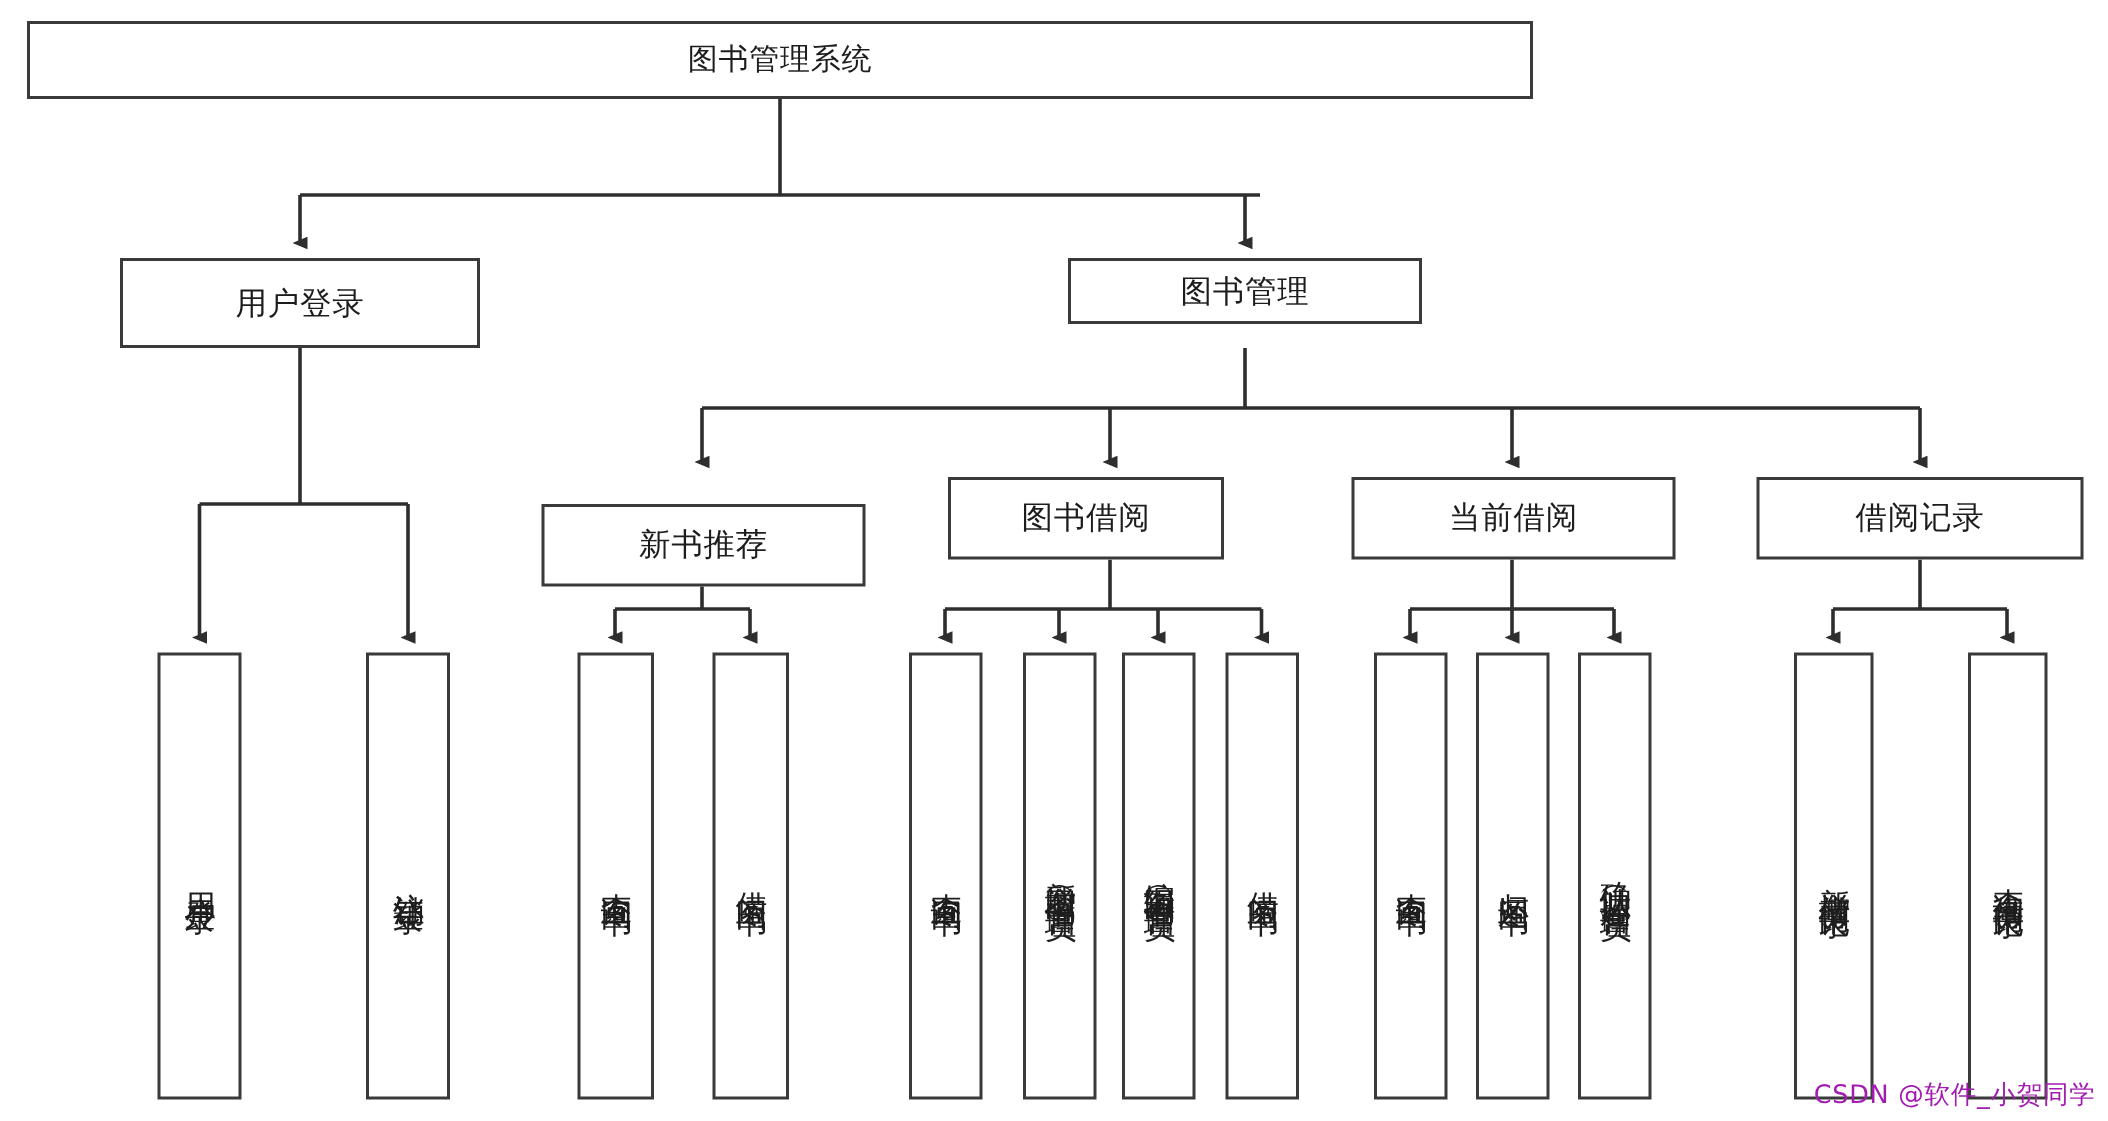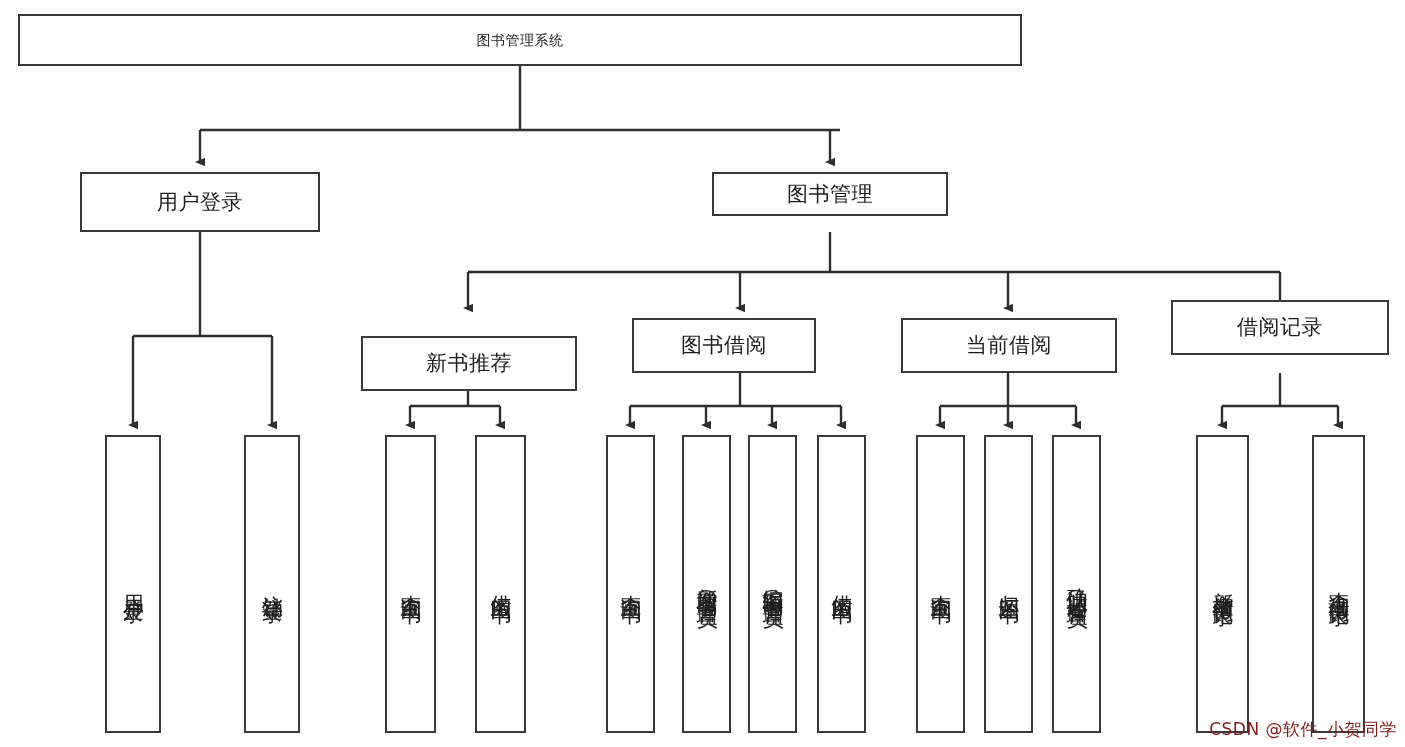--- a/index.html
+++ b/index.html
@@ -38,40 +38,40 @@
   .node .label {
     text-align: center;
     line-height: 1.18;
     white-space: pre;
   }
   .node.horiz .label {
     font-size: 21px;
     letter-spacing: 0.5px;
   }
   .node.root .label {
-    font-size: 14px;
+    font-size: 20px;
     letter-spacing: 0.5px;
   }
   .node.vert {
     align-items: center;
     justify-content: center;
   }
   .node.vert .label {
     writing-mode: vertical-rl;
     text-orientation: upright;
     font-size: 21px;
     letter-spacing: 3px;
     line-height: 1;
   }
   #watermark {
     position: absolute;
     right: 8px;
     bottom: 6px;
     font-size: 17px;
-    color: #7f1d1d;
+    color: #a21caf;
     letter-spacing: 0.5px;
     white-space: nowrap;
   }
 </style>
 </head>
 <body>
 
 <div id="canvas">
 
   <svg id="wires" viewBox="0 0 1405 747">
@@ -137,21 +137,21 @@
 
   <div class="node horiz" style="left:361px; top:336px; width:216px; height:55px;">
     <span class="label">新书推荐</span>
   </div>
   <div class="node horiz" style="left:632px; top:318px; width:184px; height:55px;">
     <span class="label">图书借阅</span>
   </div>
   <div class="node horiz" style="left:901px; top:318px; width:216px; height:55px;">
     <span class="label">当前借阅</span>
   </div>
-  <div class="node horiz" style="left:1171px; top:300px; width:218px; height:55px;">
+  <div class="node horiz" style="left:1171px; top:318px; width:218px; height:55px;">
     <span class="label">借阅记录</span>
   </div>
 
   <div class="node vert" style="left:105px; top:435px; width:56px; height:298px;">
     <span class="label">用户登录</span>
   </div>
   <div class="node vert" style="left:244px; top:435px; width:56px; height:298px;">
     <span class="label">注销登录</span>
   </div>
 

